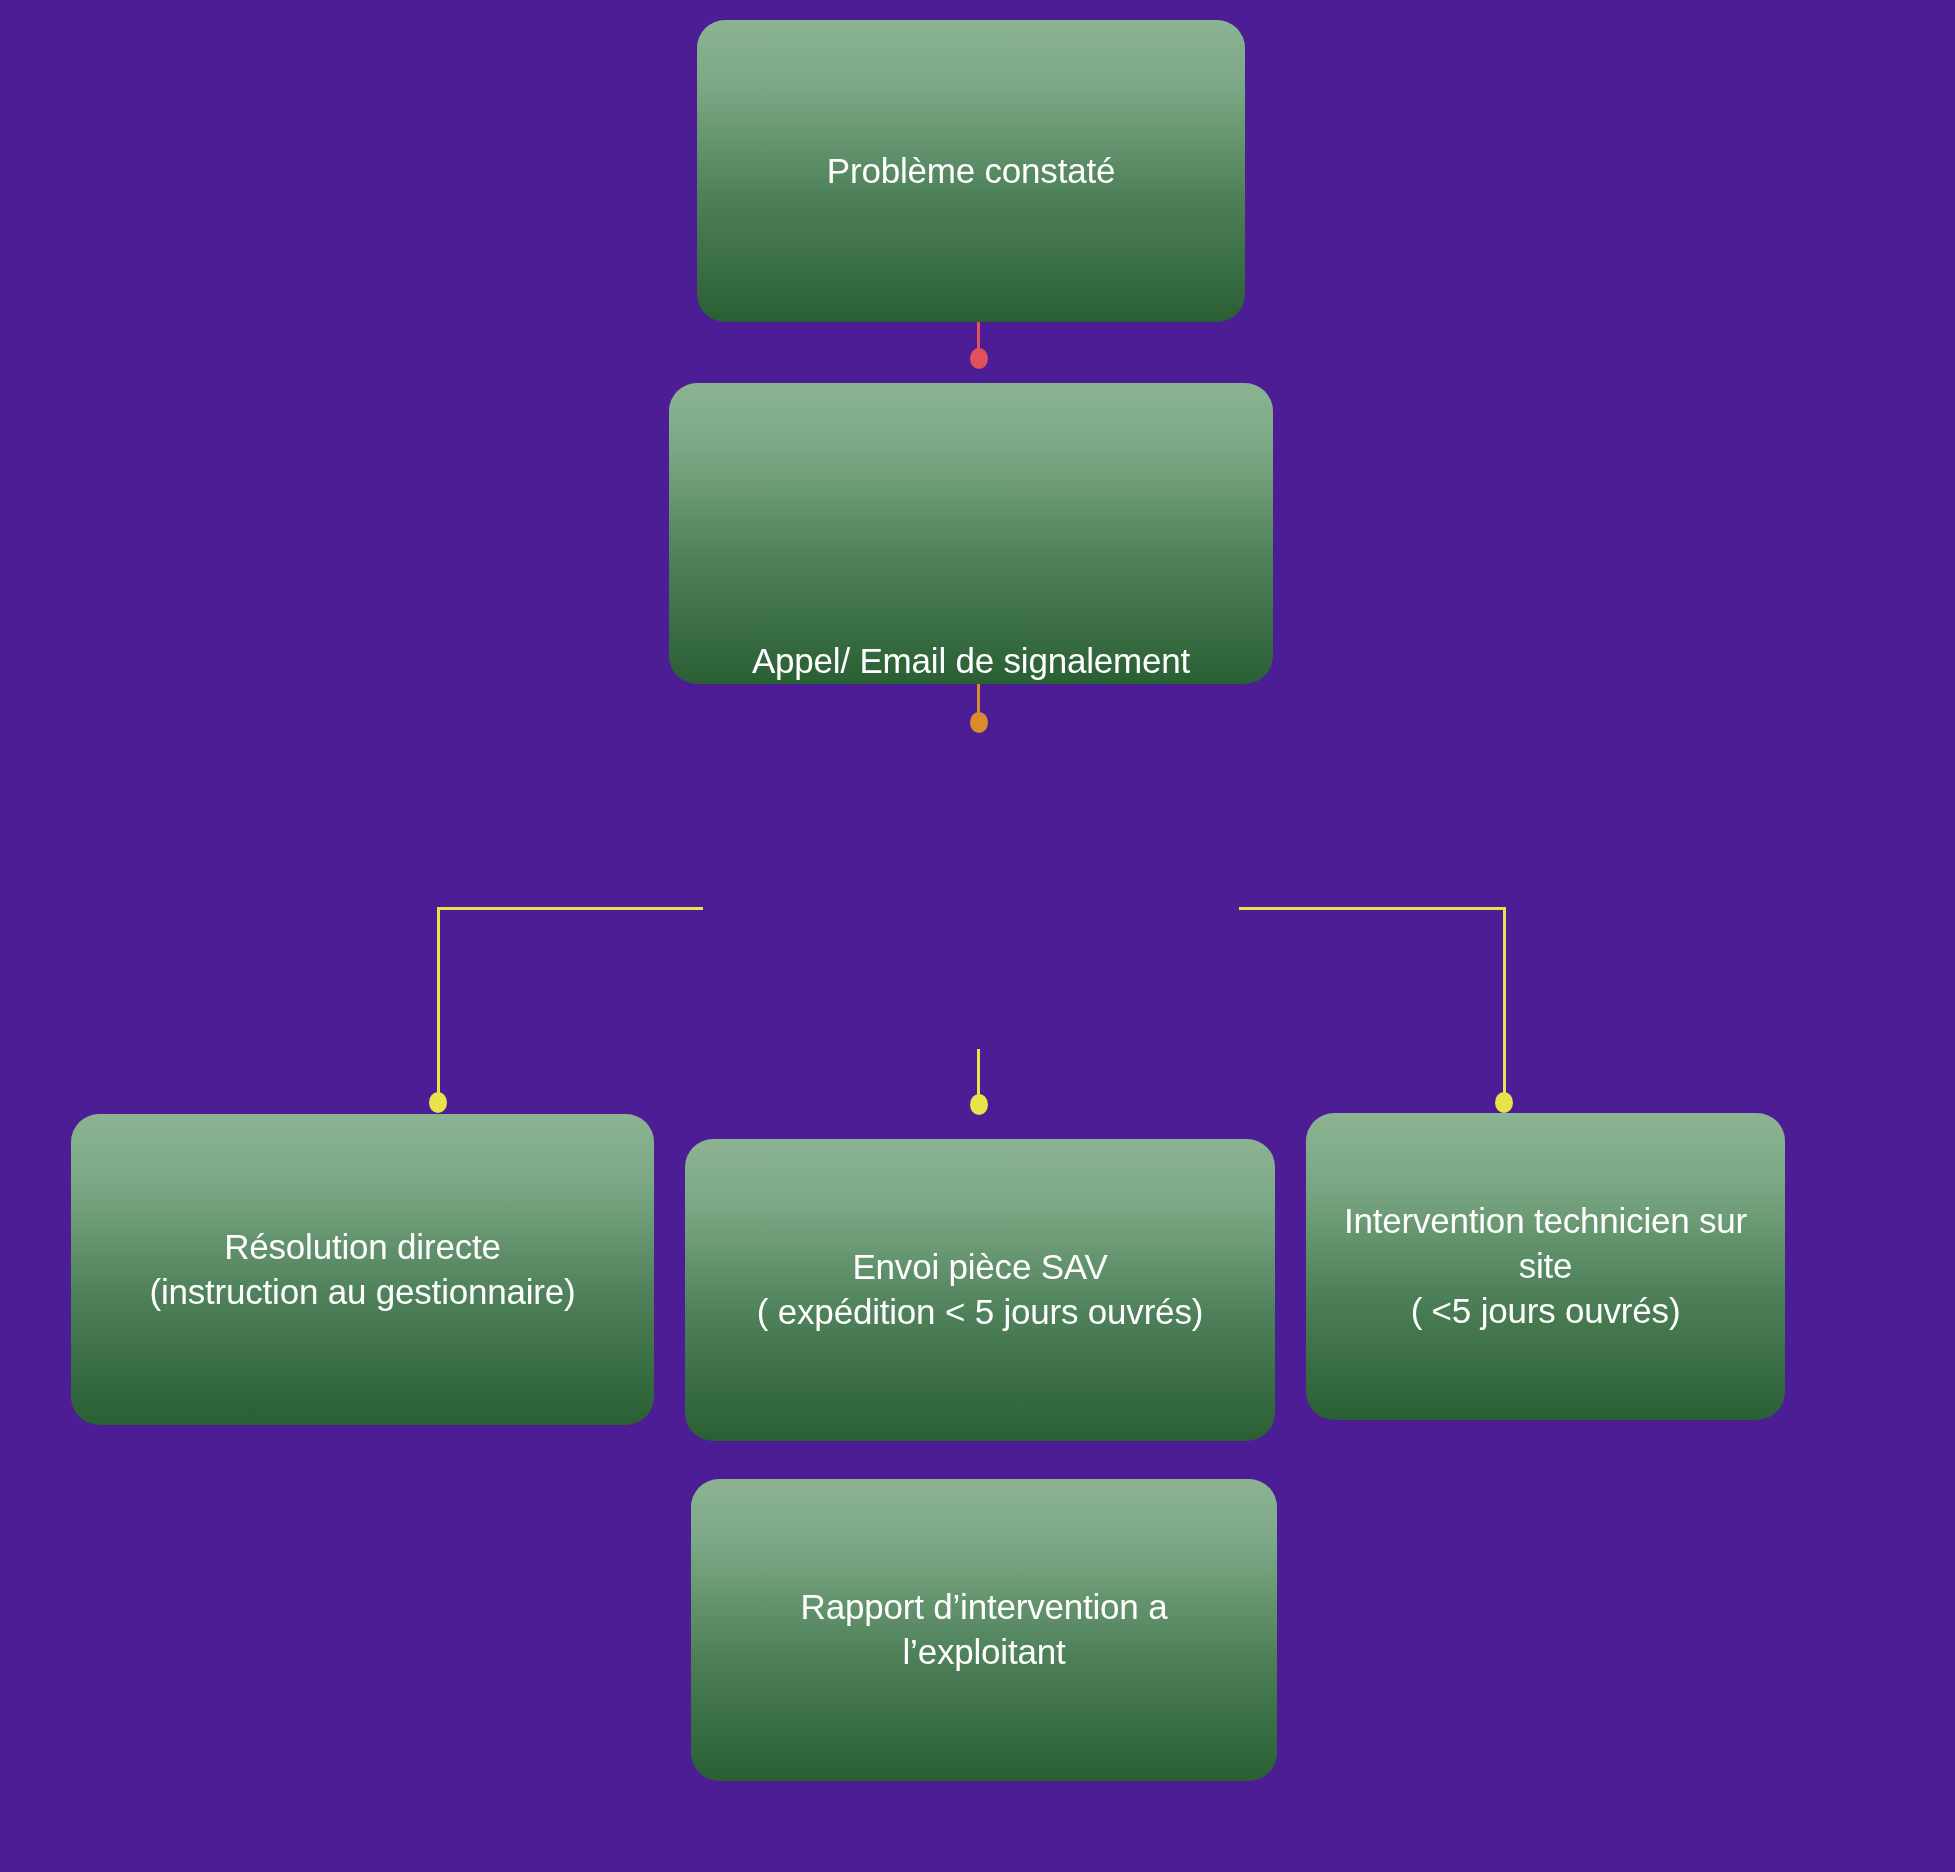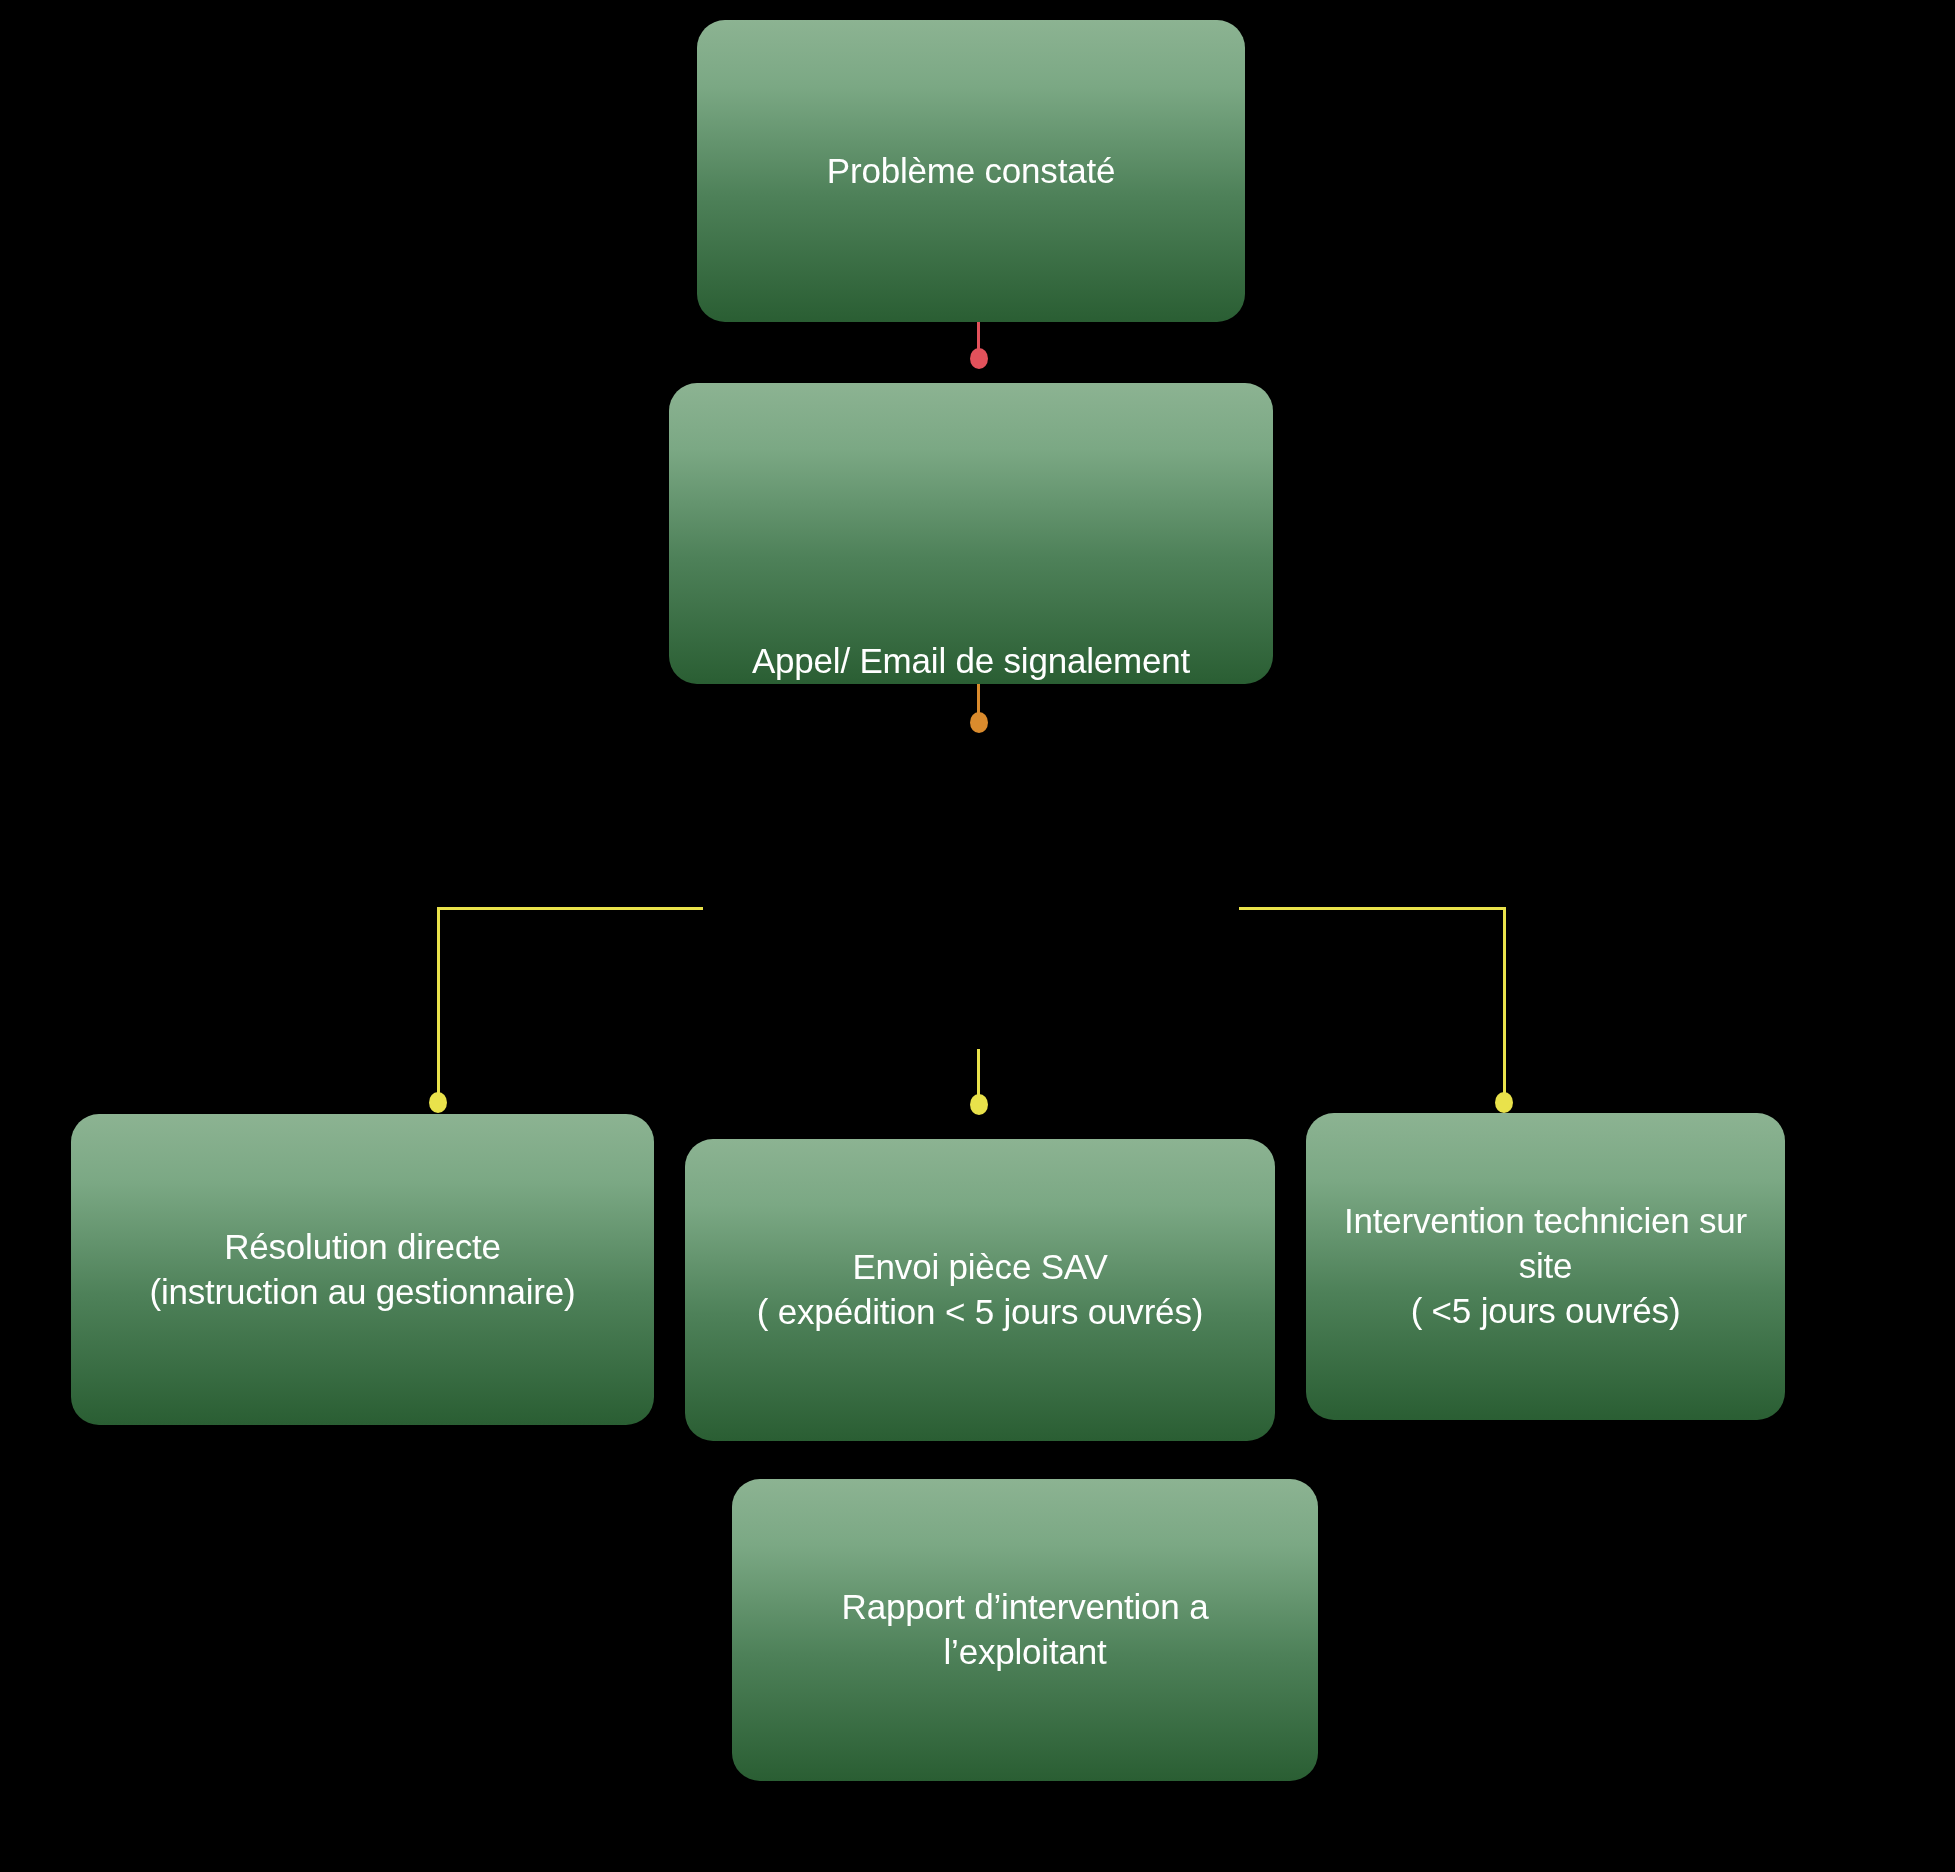--- a/index.html
+++ b/index.html
@@ -4,21 +4,21 @@
 <style>
   html, body {
     margin: 0;
     padding: 0;
     background: #ffffff;
   }
   #canvas {
     position: relative;
     width: 1955px;
     height: 1872px;
-    background: #000000;
+    background: #4c1d95;
     overflow: hidden;
     font-family: "Liberation Sans", sans-serif;
   }
   .node {
     position: absolute;
     border-radius: 28px;
     background: linear-gradient(180deg, #8CB392 0%, #7BA884 22%, #4E8159 58%, #2A5E33 100%);
     display: flex;
     align-items: center;
     justify-content: center;
@@ -96,18 +96,18 @@
   <div class="node" style="left:685px; top:1120px; width:590px; height:302px;margin-top:19px;">
     <div class="node-label">Envoi pièce SAV
 ( expédition &lt; 5 jours ouvrés)</div>
   </div>
 
   <div class="node" style="left:1306px; top:1113px; width:479px; height:307px;">
     <div class="node-label">Intervention technicien sur site
 ( &lt;5 jours ouvrés)</div>
   </div>
 
-  <div class="node" style="left:691px; top:1479px; width:586px; height:302px; padding:0 106px;margin-left:41px;">
+  <div class="node" style="left:691px; top:1479px; width:586px; height:302px; padding:0 106px;">
     <div class="node-label">Rapport d’intervention a l’exploitant</div>
   </div>
 
 </div>
 
 
 </body></html>

